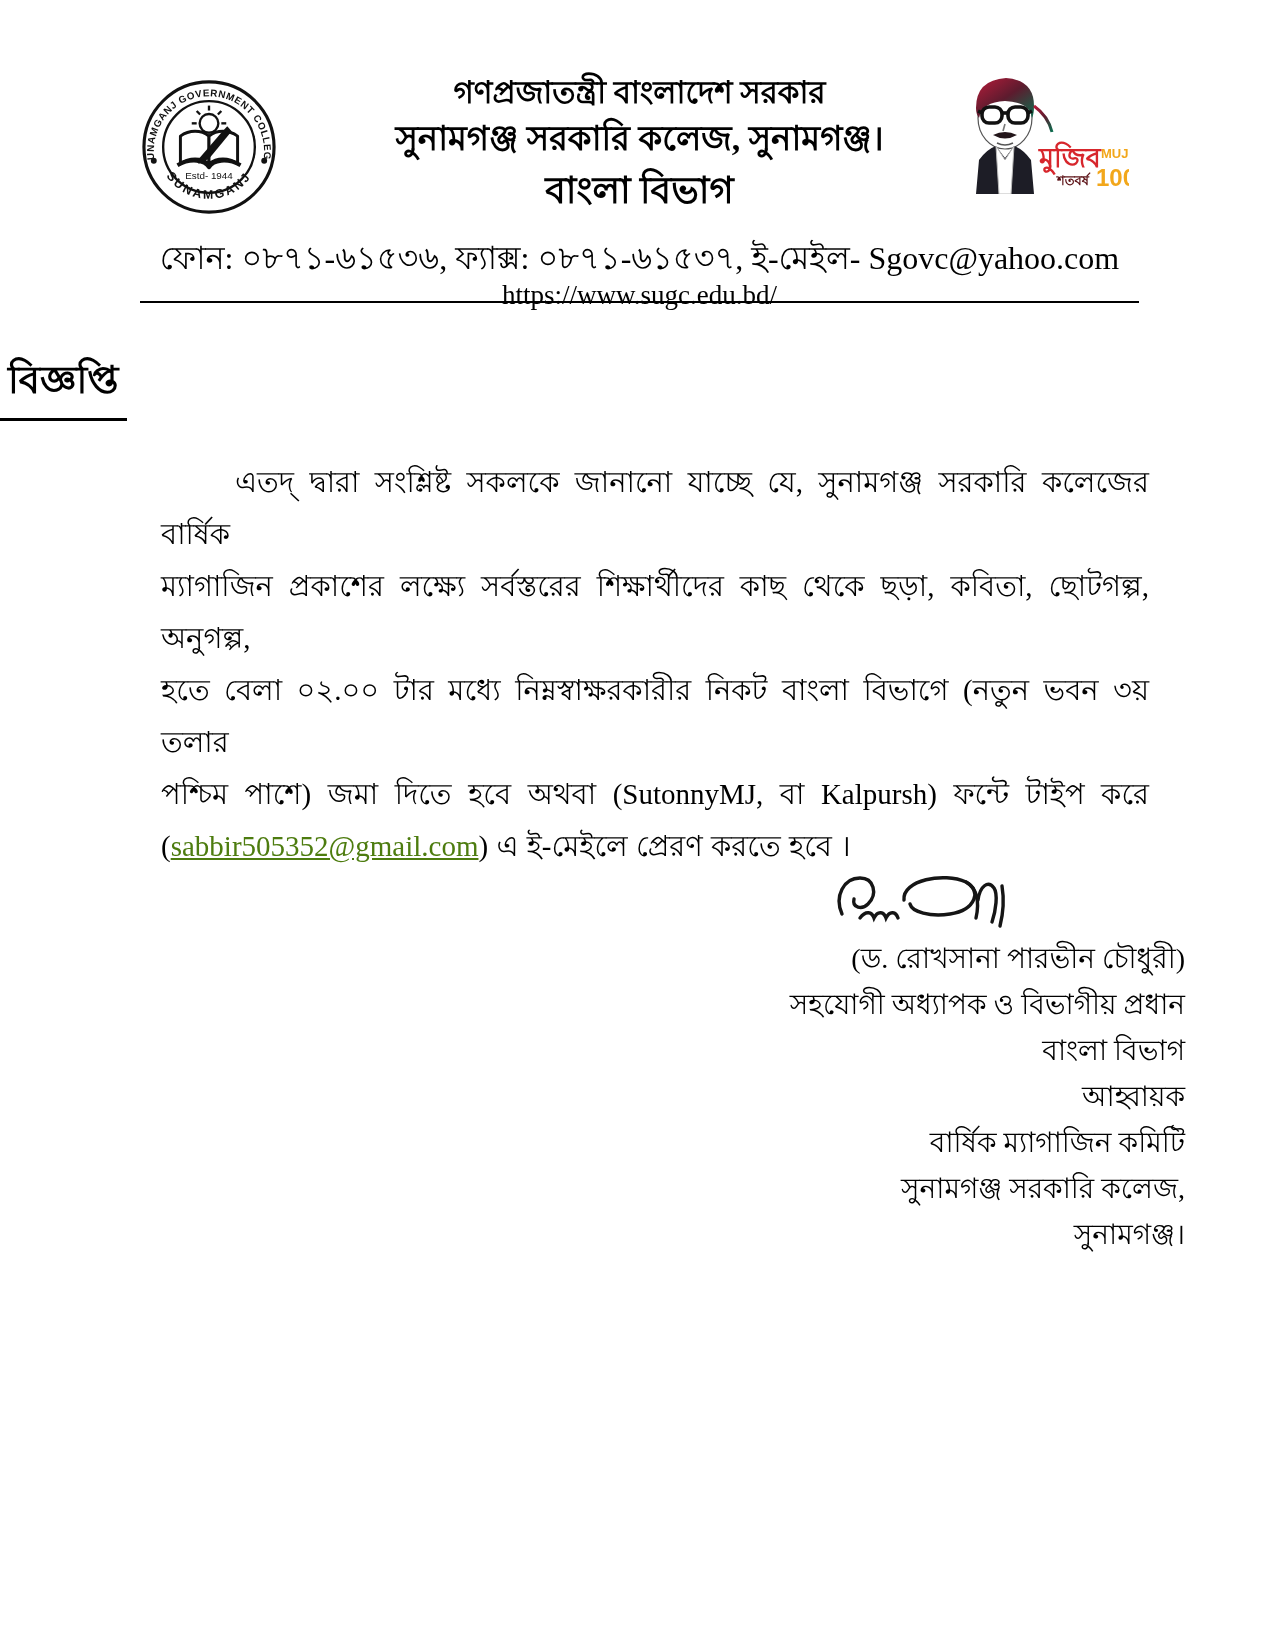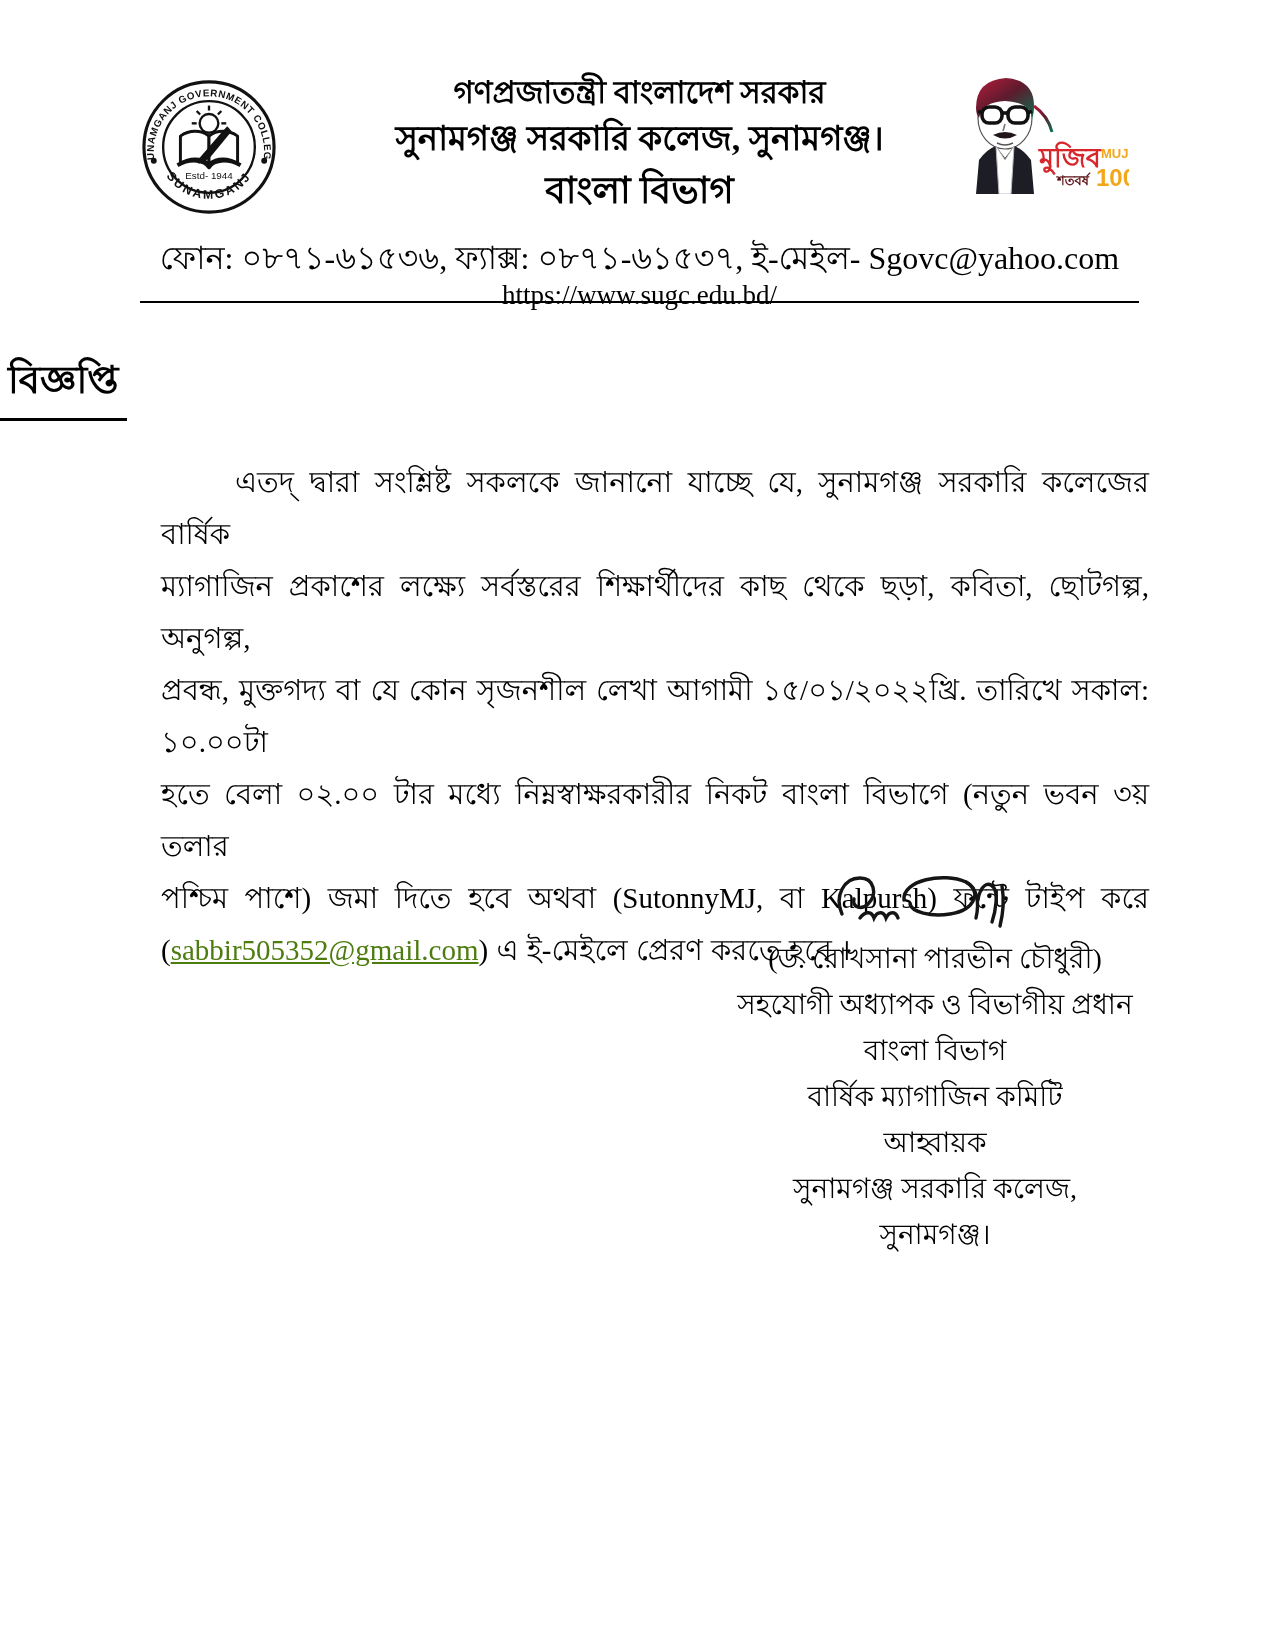--- a/index.html
+++ b/index.html
@@ -52,21 +52,21 @@
   }
   .bline { text-align:justify; text-align-last:justify; word-spacing:1px; }
   .body-lines .bline:first-child { text-indent:74px; }
   .bline.last { text-align:left; text-align-last:left; }
   .email-link { text-decoration:underline; cursor:pointer; }
 
   
   .signature-svg { position:absolute; left:826px; top:866px; width:200px; height:72px; }
   .sig-block {
     position:absolute; top:936px; left:685px; width:500px;
-    text-align:center; font-size:28px; line-height:46px;
+    text-align:right; font-size:28px; line-height:46px;
   }
 </style>
 </head>
 <body>
 
 <div class="page">
 
   <svg class="seal" viewBox="0 0 140 140" aria-hidden="true">
     <circle cx="70" cy="70" r="66" fill="none" stroke="#111" stroke-width="3.2"></circle>
     <circle cx="70" cy="70" r="46.5" fill="none" stroke="#111" stroke-width="2.4"></circle>
@@ -151,21 +151,20 @@
 
 
   <div class="title-wrap">
     <span class="notice-title">বিজ্ঞপ্তি</span>
   </div>
 
   <div class="body-block">
     <div class="body-lines">
         <div class="bline">এতদ্ দ্বারা সংশ্লিষ্ট সকলকে জানানো যাচ্ছে যে, সুনামগঞ্জ সরকারি কলেজের বার্ষিক</div>
         <div class="bline">ম্যাগাজিন প্রকাশের লক্ষ্যে সর্বস্তরের শিক্ষার্থীদের কাছ থেকে ছড়া, কবিতা, ছোটগল্প, অনুগল্প,</div>
-        <div class="bline">প্রবন্ধ, মুক্তগদ্য বা যে কোন সৃজনশীল লেখা আগামী ১৫/০১/২০২২খ্রি. তারিখে সকাল: ১০.০০টা</div>
         <div class="bline">হতে বেলা ০২.০০ টার মধ্যে নিম্নস্বাক্ষরকারীর নিকট বাংলা বিভাগে (নতুন ভবন ৩য় তলার</div>
         <div class="bline">পশ্চিম পাশে) জমা দিতে হবে অথবা (SutonnyMJ, বা Kalpursh) ফন্টে টাইপ করে</div>
       </div>
     <div class="bline last">
       <span>(</span><a class="email-link" style="color: #4d7c0f;">sabbir505352@gmail.com</a><span>) এ ই-মেইলে প্রেরণ করতে হবে ।</span>
     </div>
   </div>
 
   <svg class="signature-svg" viewBox="0 0 200 72" aria-hidden="true">
     <g fill="none" stroke="#151515" stroke-width="3.4" stroke-linecap="round">
@@ -176,20 +175,20 @@
       <path d="M 152,34 C 154,20 162,14 168,22 C 172,28 170,44 166,56"></path>
       <path d="M 176,20 C 178,32 177,48 174,60"></path>
     </g>
   </svg>
 
   <div class="sig-block">
     <div class="sig-line">(ড. রোখসানা পারভীন চৌধুরী)</div>
     <div>
         <div class="sig-line">সহযোগী অধ্যাপক ও বিভাগীয় প্রধান</div>
         <div class="sig-line">বাংলা বিভাগ</div>
+        <div class="sig-line">আহ্বায়ক</div>
         <div class="sig-line">বার্ষিক ম্যাগাজিন কমিটি</div>
-        <div class="sig-line">আহ্বায়ক</div>
         <div class="sig-line">সুনামগঞ্জ সরকারি কলেজ,</div>
         <div class="sig-line">সুনামগঞ্জ।</div>
       </div>
   </div>
 
 </div>
 
 </body></html>

